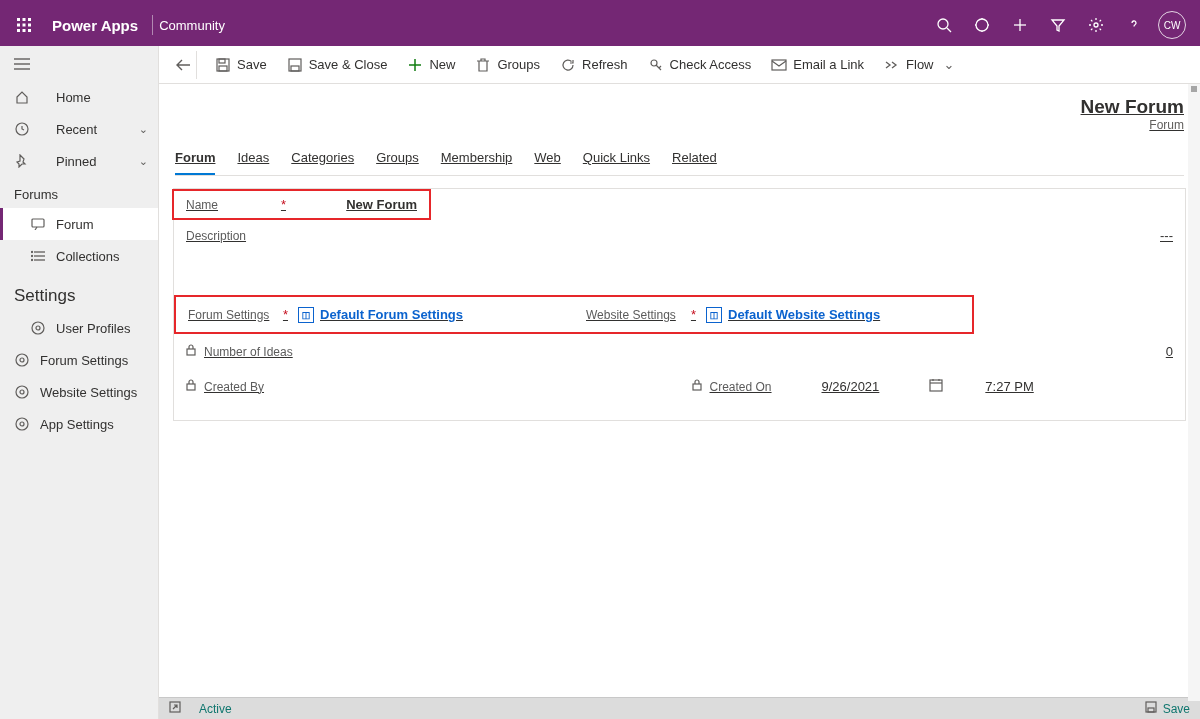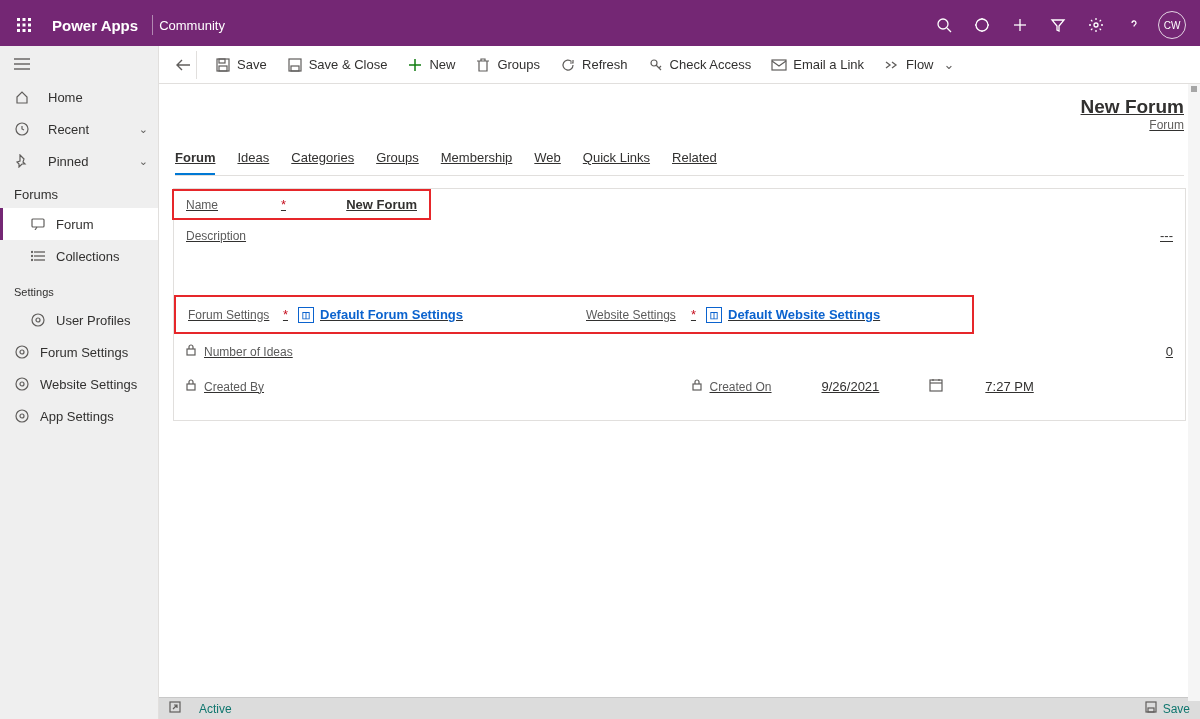--- a/index.html
+++ b/index.html
@@ -25,26 +25,26 @@
     .avatar { width: 28px; height: 28px; border: 1px solid rgba(255,255,255,.8); border-radius: 50%; font-size:10px; display:flex; align-items:center; justify-content:center; }
 
     .shell { flex:1; display:flex; min-height:0; }
 
     
     .sidebar { width: 159px; background: #efefef; border-right: 1px solid #e1dfdd; display:flex; flex-direction:column; padding-top: 8px;}
     .ham-wrap { padding: 4px 0 8px 14px; }
     .ham { width:18px; cursor:pointer; }
     .nav-item {
       height: 32px; display:flex; align-items:center; padding: 0 10px 0 14px;
-      cursor:pointer; font-size: 13px; gap: 18px;
+      cursor:pointer; font-size: 13px; gap: 26px;
     }
     .nav-item .nav-icon { width:16px; display:flex; align-items:center; justify-content:center; color:#605e5c;}
     .nav-item .chev { margin-left: auto; color:#605e5c; font-size: 11px;}
     .nav-header { font-size: 13px; font-weight: 400; color:#323130; padding: 10px 14px 6px; }
-    .nav-section-header { font-size: 11px; padding: 14px 14px 6px; }
+    .nav-section-header { font-size: 17px; padding: 14px 14px 6px; }
     .nav-sub {
       height: 32px; display:flex; align-items:center; padding-left: 30px; gap:10px;
       cursor:pointer; font-size:13px;
     }
     .nav-sub.selected {
       background: #fff; border-left: 3px solid #742774; padding-left: 27px;
     }
     .nav-sub .nav-icon { width:16px; color:#605e5c; display:flex; align-items:center; justify-content:center;}
 
     

